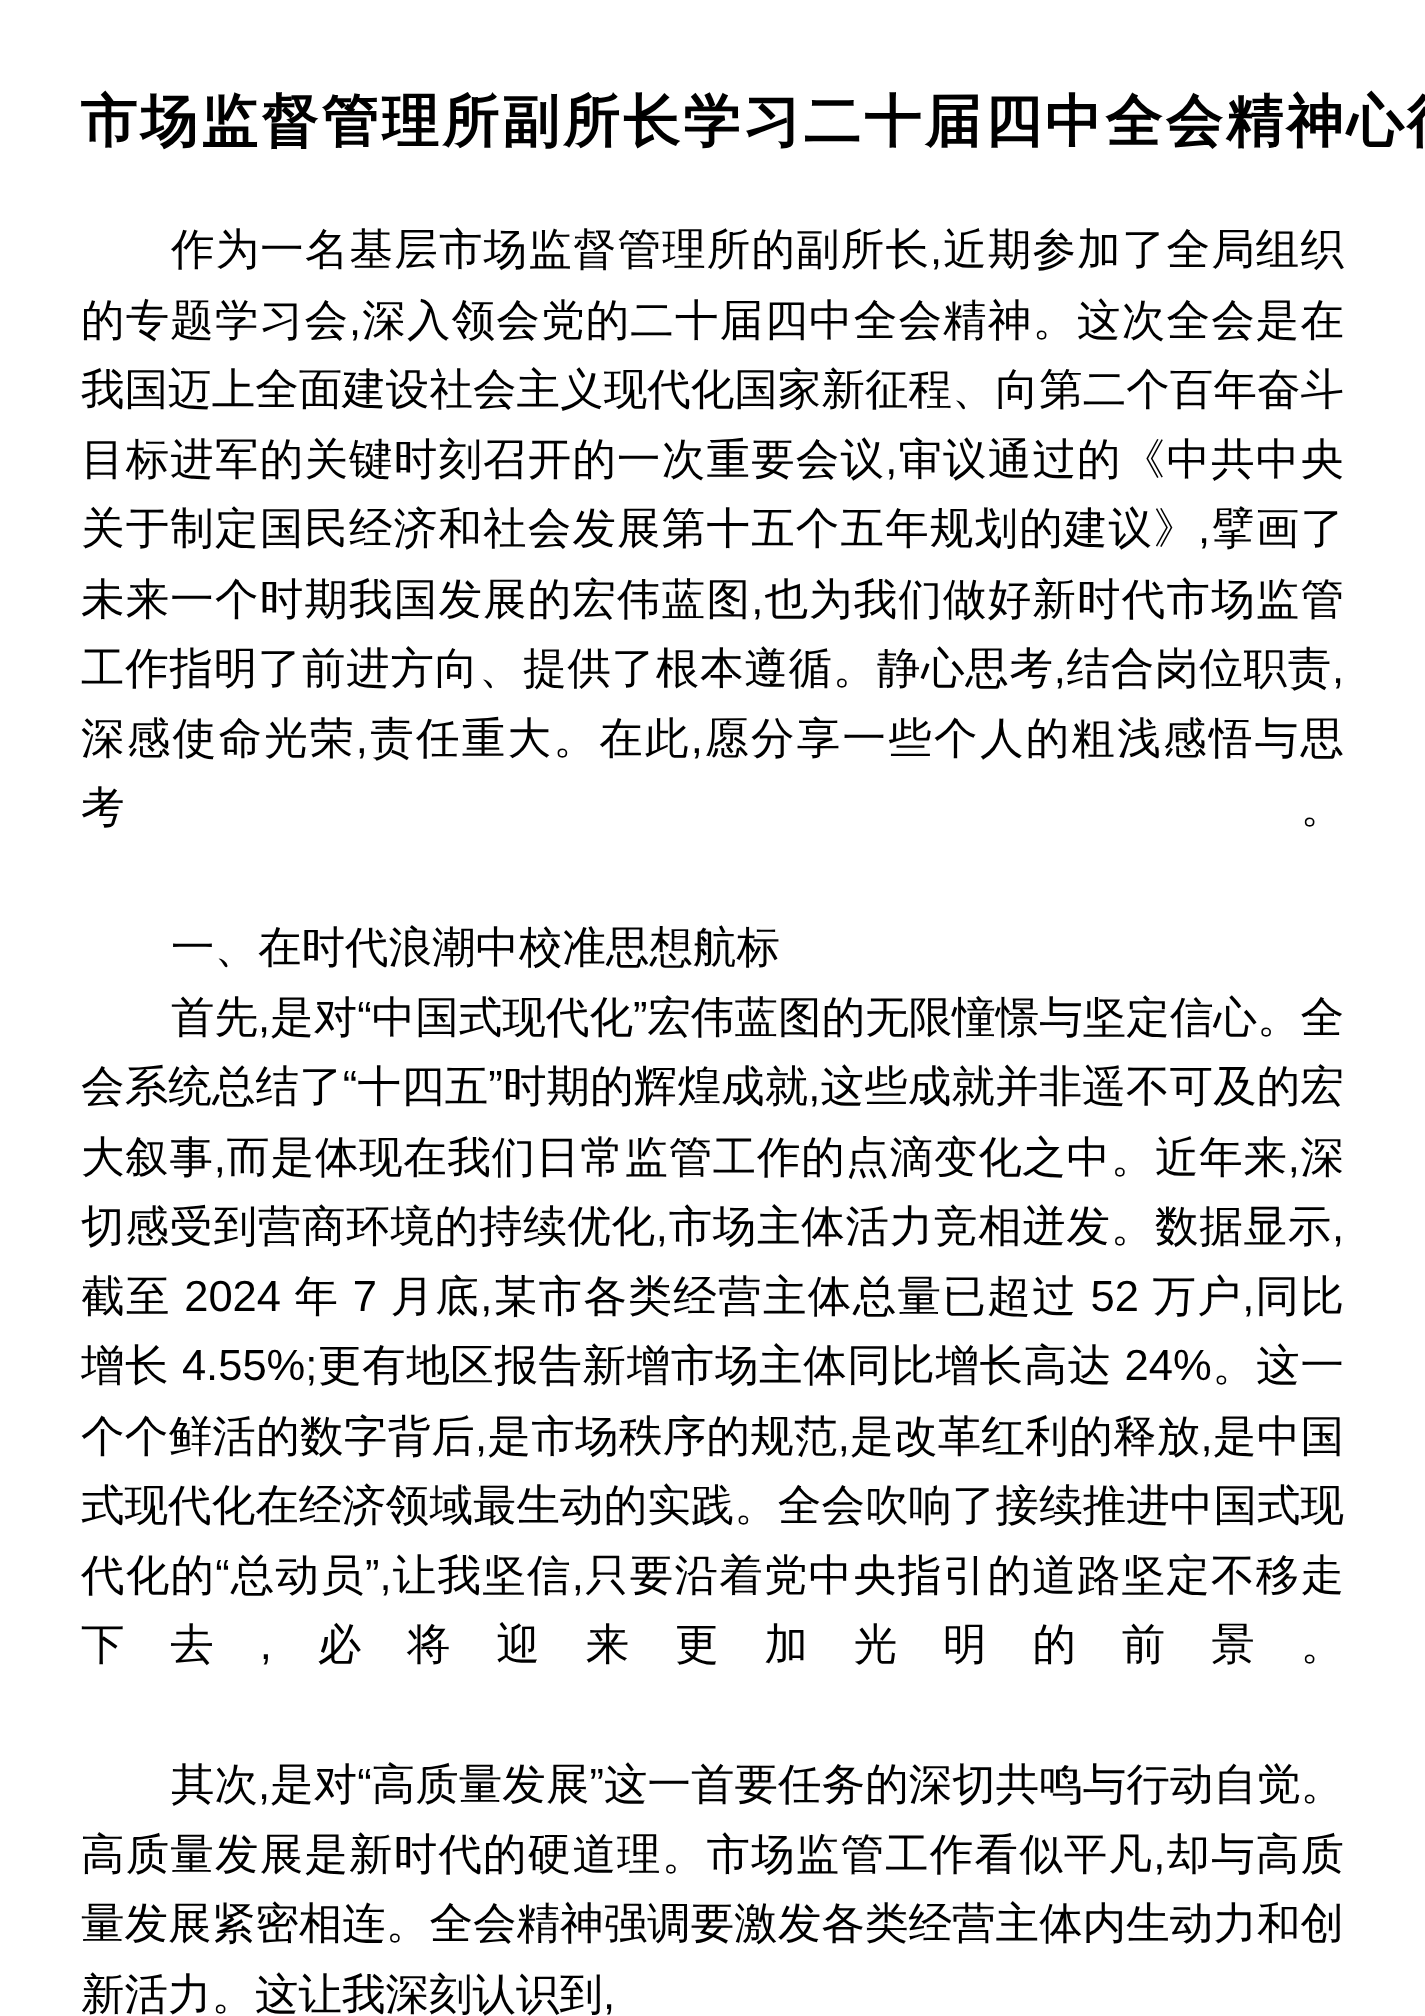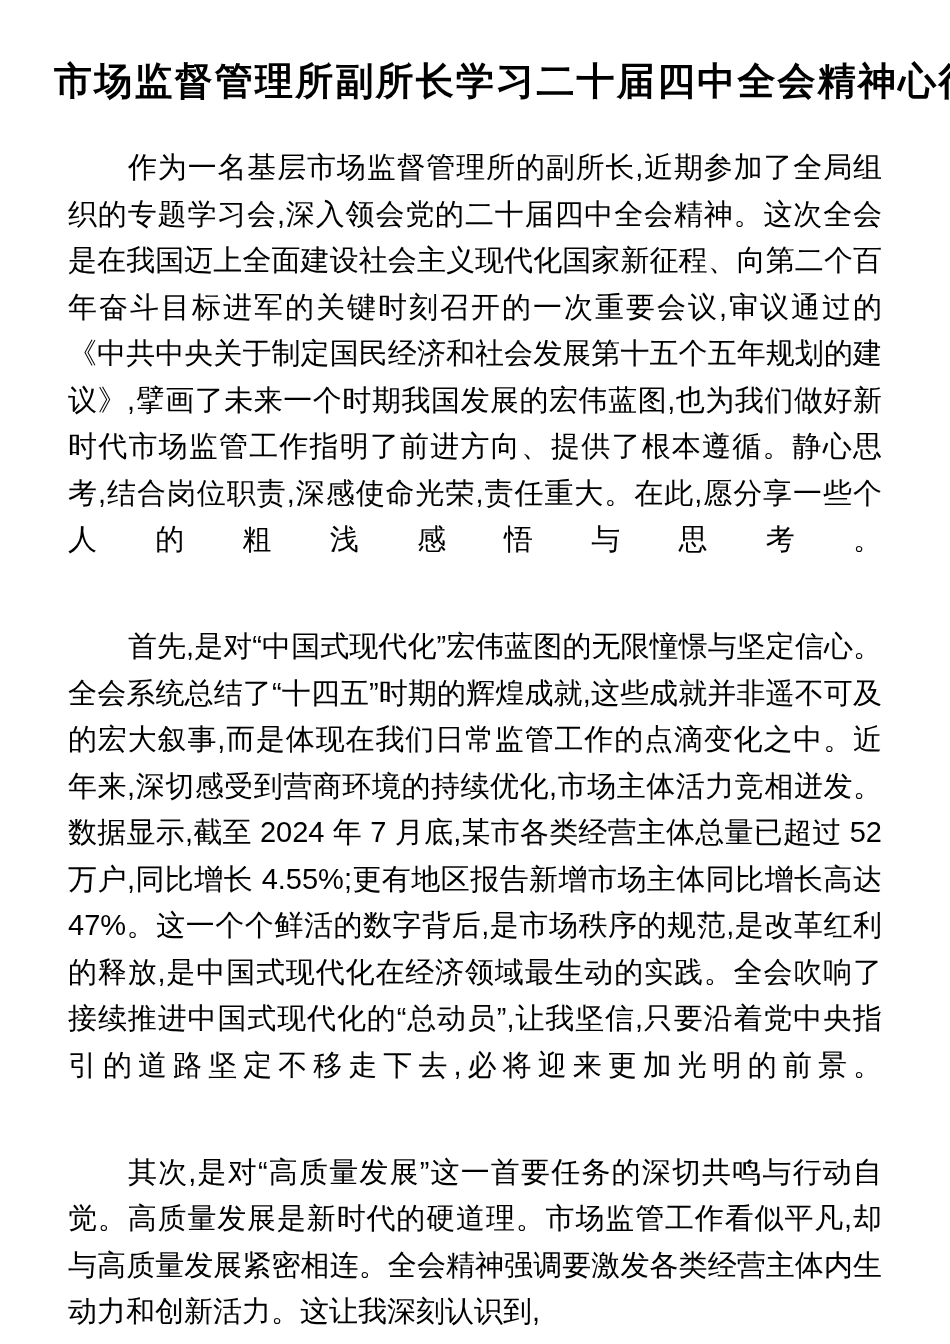--- a/index.html
+++ b/index.html
@@ -37,21 +37,21 @@
     padding-top: 62px;
     padding-bottom: 0;
     white-space: nowrap;
   }
 
   .body-block {
     margin-top: 44px;
   }
 
   .para {
-    margin: 14px;
+    margin: 0;
     padding: 0;
     font-size: 29px;
     line-height: 46.5px;
     text-align: justify;
     text-justify: inter-character;
     text-indent: 60px;
     letter-spacing: 0px;
     color: #000000;
     font-weight: 400;
   }
@@ -73,21 +73,22 @@
 <body>
 
 <div class="page">
 
   <h1 class="doc-title">市场监督管理所副所长学习二十届四中全会精神心得</h1>
 
   <div class="body-block">
 
     <p class="para">作为一名基层市场监督管理所的副所长,近期参加了全局组织的专题学习会,深入领会党的二十届四中全会精神。这次全会是在我国迈上全面建设社会主义现代化国家新征程、向第二个百年奋斗目标进军的关键时刻召开的一次重要会议,审议通过的《中共中央关于制定国民经济和社会发展第十五个五年规划的建议》,擘画了未来一个时期我国发展的宏伟蓝图,也为我们做好新时代市场监管工作指明了前进方向、提供了根本遵循。静心思考,结合岗位职责,深感使命光荣,责任重大。在此,愿分享一些个人的粗浅感悟与思考。</p>
 
+    <p class="para heading">一、在时代浪潮中校准思想航标</p>
 
 
-    <p class="para">首先,是对“中国式现代化”宏伟蓝图的无限憧憬与坚定信心。全会系统总结了“十四五”时期的辉煌成就,这些成就并非遥不可及的宏大叙事,而是体现在我们日常监管工作的点滴变化之中。近年来,深切感受到营商环境的持续优化,市场主体活力竞相迸发。数据显示,截至 2024 年 7 月底,某市各类经营主体总量已超过 52 万户,同比增长 4.55%;更有地区报告新增市场主体同比增长高达 47%。这一个个鲜活的数字背后,是市场秩序的规范,是改革红利的释放,是中国式现代化在经济领域最生动的实践。全会吹响了接续推进中国式现代化的“总动员”,让我坚信,只要沿着党中央指引的道路坚定不移走下去,必将迎来更加光明的前景。</p>
+    <p class="para">首先,是对“中国式现代化”宏伟蓝图的无限憧憬与坚定信心。全会系统总结了“十四五”时期的辉煌成就,这些成就并非遥不可及的宏大叙事,而是体现在我们日常监管工作的点滴变化之中。近年来,深切感受到营商环境的持续优化,市场主体活力竞相迸发。数据显示,截至 2024 年 7 月底,某市各类经营主体总量已超过 52 万户,同比增长 4.55%;更有地区报告新增市场主体同比增长高达 24%。这一个个鲜活的数字背后,是市场秩序的规范,是改革红利的释放,是中国式现代化在经济领域最生动的实践。全会吹响了接续推进中国式现代化的“总动员”,让我坚信,只要沿着党中央指引的道路坚定不移走下去,必将迎来更加光明的前景。</p>
 
     <p class="para tail-cut">其次,是对“高质量发展”这一首要任务的深切共鸣与行动自觉。高质量发展是新时代的硬道理。市场监管工作看似平凡,却与高质量发展紧密相连。全会精神强调要激发各类经营主体内生动力和创新活力。这让我深刻认识到,</p>
 
   </div>
 
 </div>
 
 </body></html>

